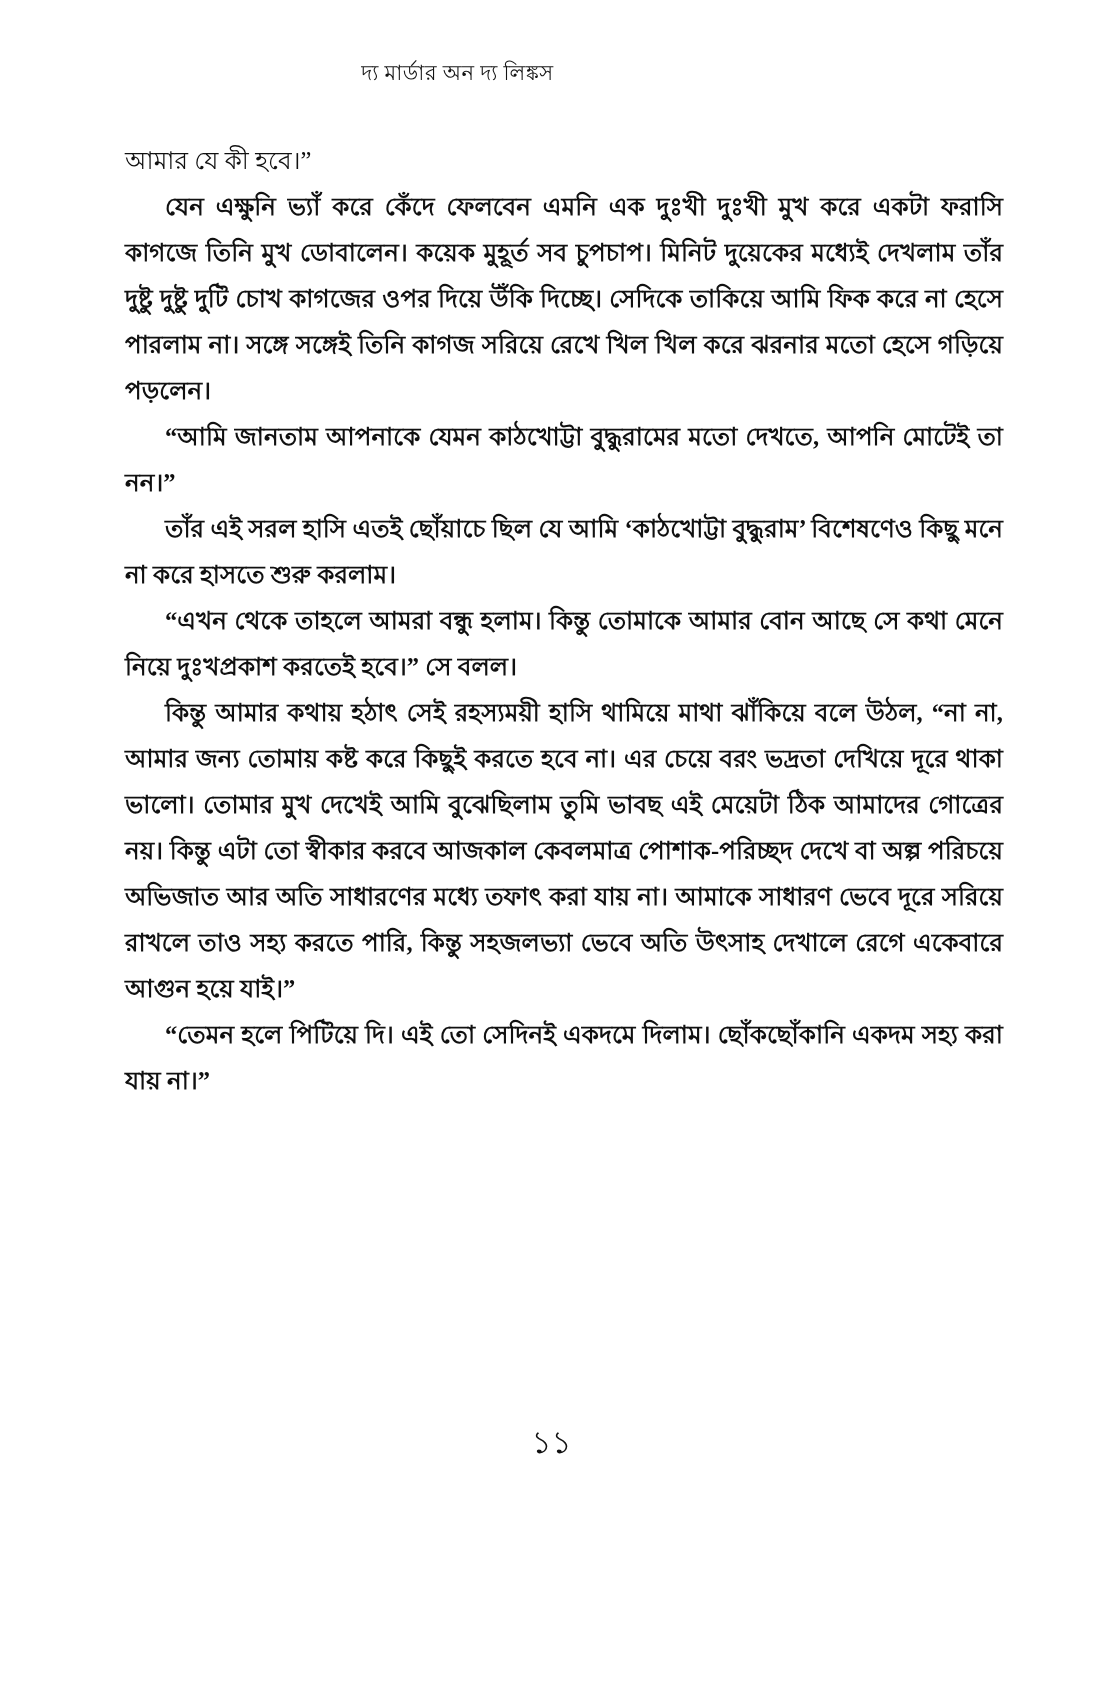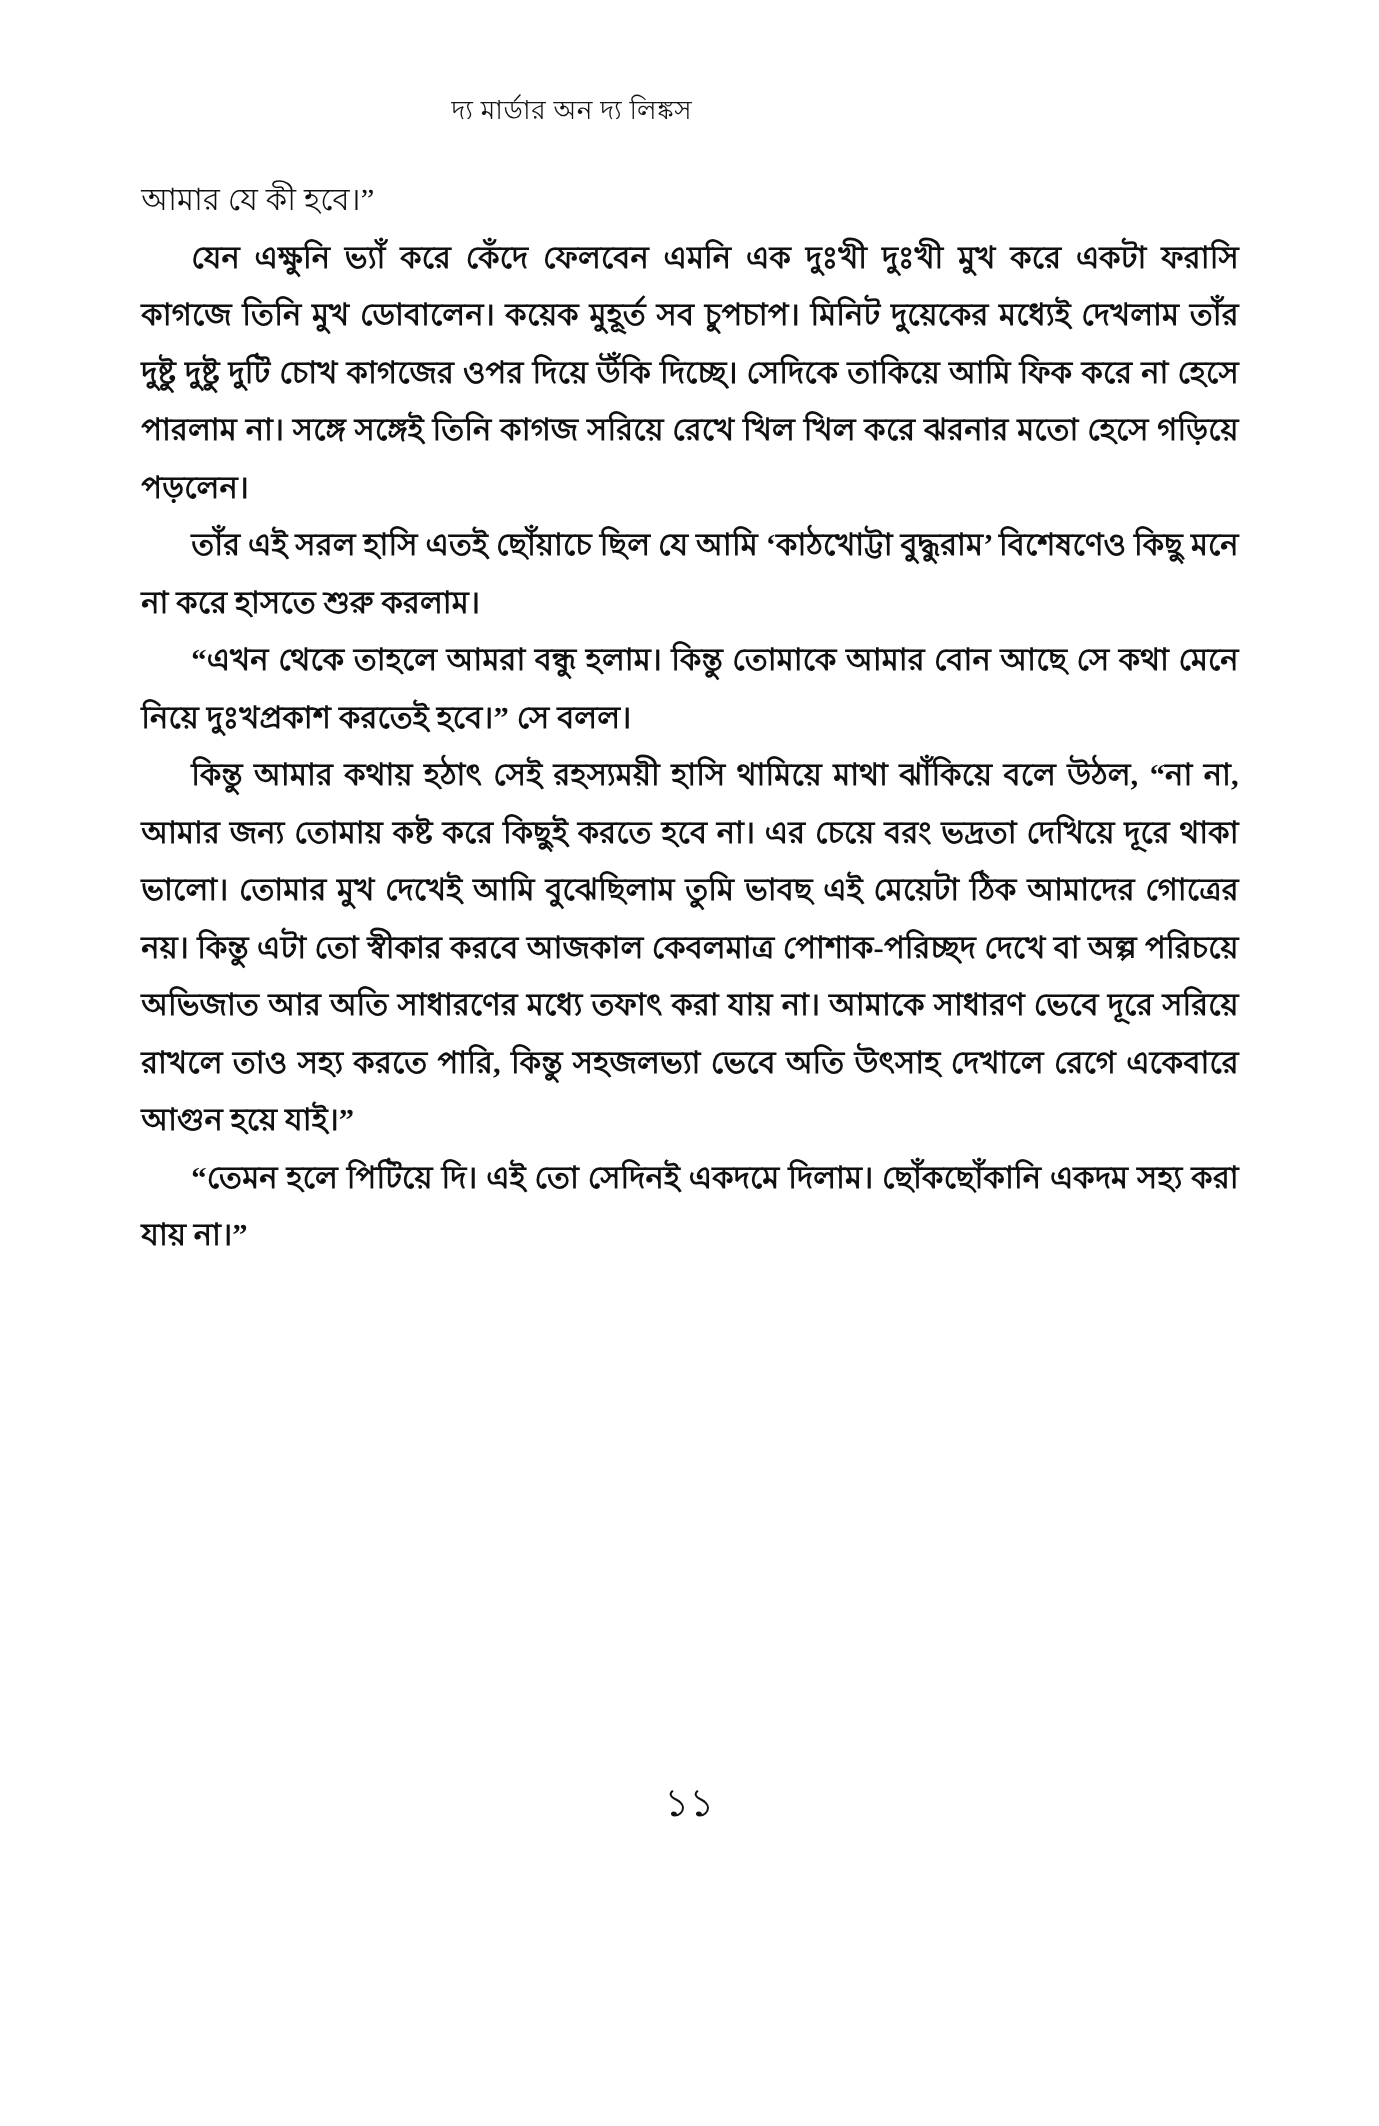--- a/index.html
+++ b/index.html
@@ -18,32 +18,32 @@
   }
   .page {
     width: 1103px;
     height: 1701px;
     box-sizing: border-box;
     padding: 0;
     position: relative;
   }
   .running-head {
     position: absolute;
-    top: 72px;
+    top: 57px;
     left: 0;
     width: 915px;
     text-align: center;
     font-size: 21px;
     letter-spacing: 0.5px;
     color: #141414;
   }
   .body-text {
     position: absolute;
     top: 138px;
-    left: 113px;
+    left: 125px;
     width: 878px;
   }
   .body-text p {
     margin: 0 0 0 0;
     font-size: 24.5px;
     line-height: 46px;
     text-align: justify;
     text-justify: inter-word;
     color: #101010;
     letter-spacing: 0.1px;
@@ -68,20 +68,21 @@
 </head>
 <body>
 
 <div class="page">
 
   <div class="running-head">দ্য মার্ডার অন দ্য লিঙ্কস</div>
 
   <div class="body-text">
     <p class="noindent">আমার যে কী হবে।”</p>
     <p class="indent">যেন এক্ষুনি ভ্যাঁ করে কেঁদে ফেলবেন এমনি এক দুঃখী দুঃখী মুখ করে একটা ফরাসি কাগজে তিনি মুখ ডোবালেন। কয়েক মুহূর্ত সব চুপচাপ। মিনিট দুয়েকের মধ্যেই দেখলাম তাঁর দুষ্টু দুষ্টু দুটি চোখ কাগজের ওপর দিয়ে উঁকি দিচ্ছে। সেদিকে তাকিয়ে আমি ফিক করে না হেসে পারলাম না। সঙ্গে সঙ্গেই তিনি কাগজ সরিয়ে রেখে খিল খিল করে ঝরনার মতো হেসে গড়িয়ে পড়লেন।</p>
+    <p class="indent">“আমি জানতাম আপনাকে যেমন কাঠখোট্টা বুদ্ধুরামের মতো দেখতে, আপনি মোটেই তা নন।”</p>
     <p class="indent">তাঁর এই সরল হাসি এতই ছোঁয়াচে ছিল যে আমি ‘কাঠখোট্টা বুদ্ধুরাম’ বিশেষণেও কিছু মনে না করে হাসতে শুরু করলাম।</p>
     <p class="indent">“এখন থেকে তাহলে আমরা বন্ধু হলাম। কিন্তু তোমাকে আমার বোন আছে সে কথা মেনে নিয়ে দুঃখপ্রকাশ করতেই হবে।” সে বলল।</p>
     <p class="indent">কিন্তু আমার কথায় হঠাৎ সেই রহস্যময়ী হাসি থামিয়ে মাথা ঝাঁকিয়ে বলে উঠল, “না না, আমার জন্য তোমায় কষ্ট করে কিছুই করতে হবে না। এর চেয়ে বরং ভদ্রতা দেখিয়ে দূরে থাকা ভালো। তোমার মুখ দেখেই আমি বুঝেছিলাম তুমি ভাবছ এই মেয়েটা ঠিক আমাদের গোত্রের নয়। কিন্তু এটা তো স্বীকার করবে আজকাল কেবলমাত্র পোশাক-পরিচ্ছদ দেখে বা অল্প পরিচয়ে অভিজাত আর অতি সাধারণের মধ্যে তফাৎ করা যায় না। আমাকে সাধারণ ভেবে দূরে সরিয়ে রাখলে তাও সহ্য করতে পারি, কিন্তু সহজলভ্যা ভেবে অতি উৎসাহ দেখালে রেগে একেবারে আগুন হয়ে যাই।”</p>
     <p class="indent">“তেমন হলে পিটিয়ে দি। এই তো সেদিনই একদমে দিলাম। ছোঁকছোঁকানি একদম সহ্য করা যায় না।”</p>
   </div>
 
   <div class="folio">১১</div>
 
 </div>
 

